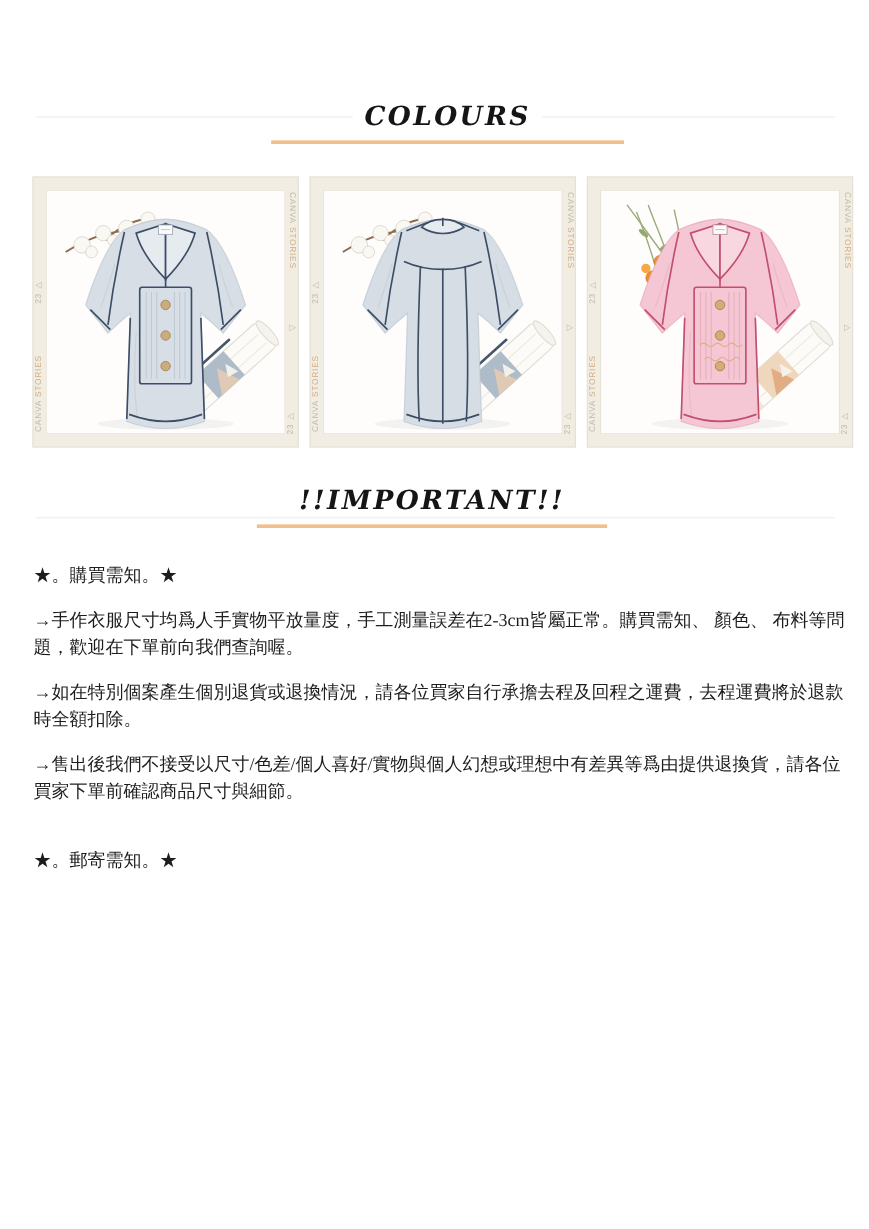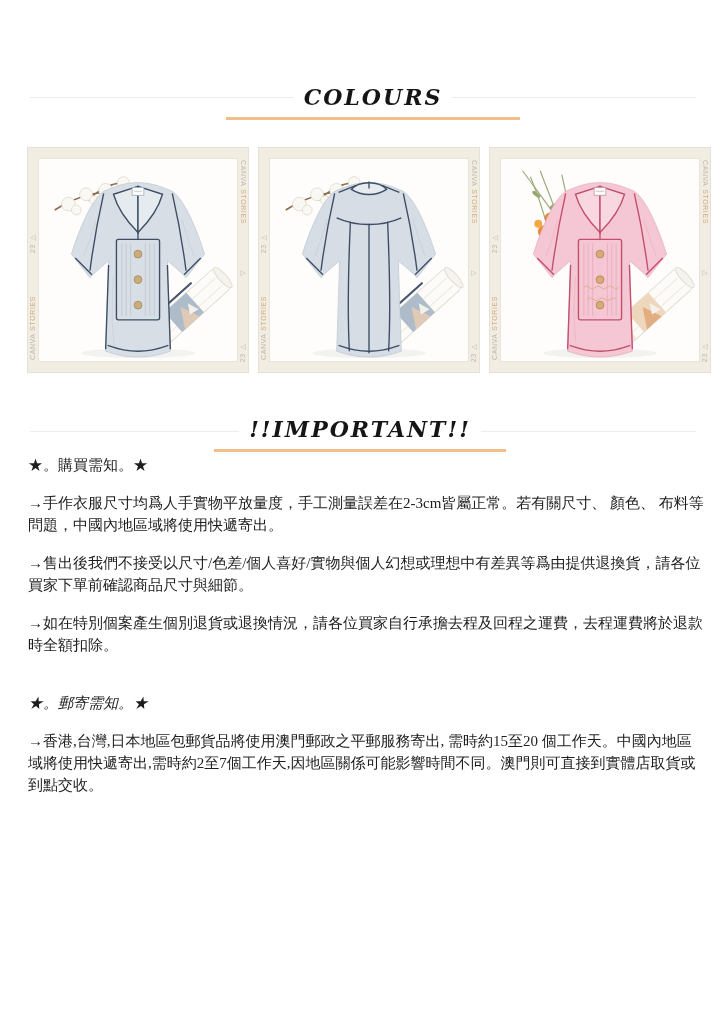--- a/index.html
+++ b/index.html
@@ -7,21 +7,21 @@
         font-family:"Liberation Serif","DejaVu Serif",serif;color:#1d1d1d;}
 
   
   .hairline{position:absolute;left:30px;right:28px;height:1px;background:#ededed;}
   #hairline-colours{top:97px;}
   #hairline-important{top:431px;}
 
   
   .sec-head{position:absolute;text-align:center;border-bottom:3px solid #F2BE8C;}
   #colours-head{left:226px;top:84px;width:294px;}
-  #important-head{left:214px;top:416px;width:292px;}
+  #important-head{left:214px;top:404px;width:292px;}
   .sec-head h2{margin:0;padding-bottom:7px;font-family:"DejaVu Serif","Liberation Serif",serif;
                font-style:italic;font-weight:700;font-size:22px;letter-spacing:2px;color:#151515;}
   .sec-head h2 span{background:#fff;padding:0 10px;position:relative;}
 
   
   .photo-row{position:absolute;top:147px;left:27px;display:flex;gap:9px;}
   .frame{position:relative;width:222px;height:226px;background:#f1ede3;
          border:1px solid #e7e2d5;box-sizing:border-box;overflow:hidden;margin:0;}
   .frame .inner{position:absolute;left:10px;top:10px;right:10px;bottom:10px;
                 background:#fefdfc;border:1px solid #e9e4d8;}
@@ -32,25 +32,25 @@
         font-size:7px;letter-spacing:.6px;color:#bfb9a9;line-height:8px;}
   .vtxt i{font-style:normal;}
   .vtxt .b2{color:#d2ae85;}
   .v-brand-tr{right:1px;top:12px;}
   .v-brand-bl{left:1px;bottom:12px;transform:rotate(180deg);}
   .v-marker-ml{left:1px;top:38%;transform:rotate(180deg);}
   .v-marker-br{right:1px;bottom:10px;transform:rotate(180deg);}
   .v-marker-mr{right:1px;top:54%;}
 
   
-  .notices{position:absolute;left:28px;top:454px;width:676px;
+  .notices{position:absolute;left:28px;top:469px;width:676px;
            font-size:15px;line-height:22px;color:#1d1d1d;}
   .notices p{margin:0 0 16px;}
   .notice-heading{font-size:15px;}
-  #shipping-heading{margin-top:36px;font-style:italic;}
+  #shipping-heading{margin-top:36px;}
 </style>
 </head>
 <body>
 
 <div class="page">
 
   <div class="hairline" id="hairline-colours"></div>
   <div class="hairline" id="hairline-important"></div>
 
   <header class="sec-head" id="colours-head">
@@ -295,23 +295,22 @@
     </figure>
   </div>
 
   <header class="sec-head" id="important-head">
     <h2><span>!!IMPORTANT!!</span></h2>
   </header>
 
   <div class="notices">
     <section>
       <p class="notice-heading">★。購買需知。★</p>
-      <p>→手作衣服尺寸均爲人手實物平放量度，手工測量誤差在2-3cm皆屬正常。若有關尺寸、 顏色、 布料等問題，中國內地區域將使用快遞寄出。</p>
+      <p>→手作衣服尺寸均爲人手實物平放量度，手工測量誤差在2-3cm皆屬正常。購買需知、 顏色、 布料等問題，歡迎在下單前向我們查詢喔。</p>
+      <p>→如在特別個案產生個別退貨或退換情況，請各位買家自行承擔去程及回程之運費，去程運費將於退款時全額扣除。</p>
       <p>→售出後我們不接受以尺寸/色差/個人喜好/實物與個人幻想或理想中有差異等爲由提供退換貨，請各位買家下單前確認商品尺寸與細節。</p>
-      <p>→如在特別個案產生個別退貨或退換情況，請各位買家自行承擔去程及回程之運費，去程運費將於退款時全額扣除。</p>
     </section>
     <section>
       <p class="notice-heading" id="shipping-heading">★。郵寄需知。★</p>
-      <p>→香港,台灣,日本地區包郵貨品將使用澳門郵政之平郵服務寄出, 需時約15至20 個工作天。中國內地區域將使用快遞寄出,需時約2至7個工作天,因地區關係可能影響時間不同。澳門則可直接到實體店取貨或到點交收。</p>
     </section>
   </div>
 
 </div>
 
 </body></html>

